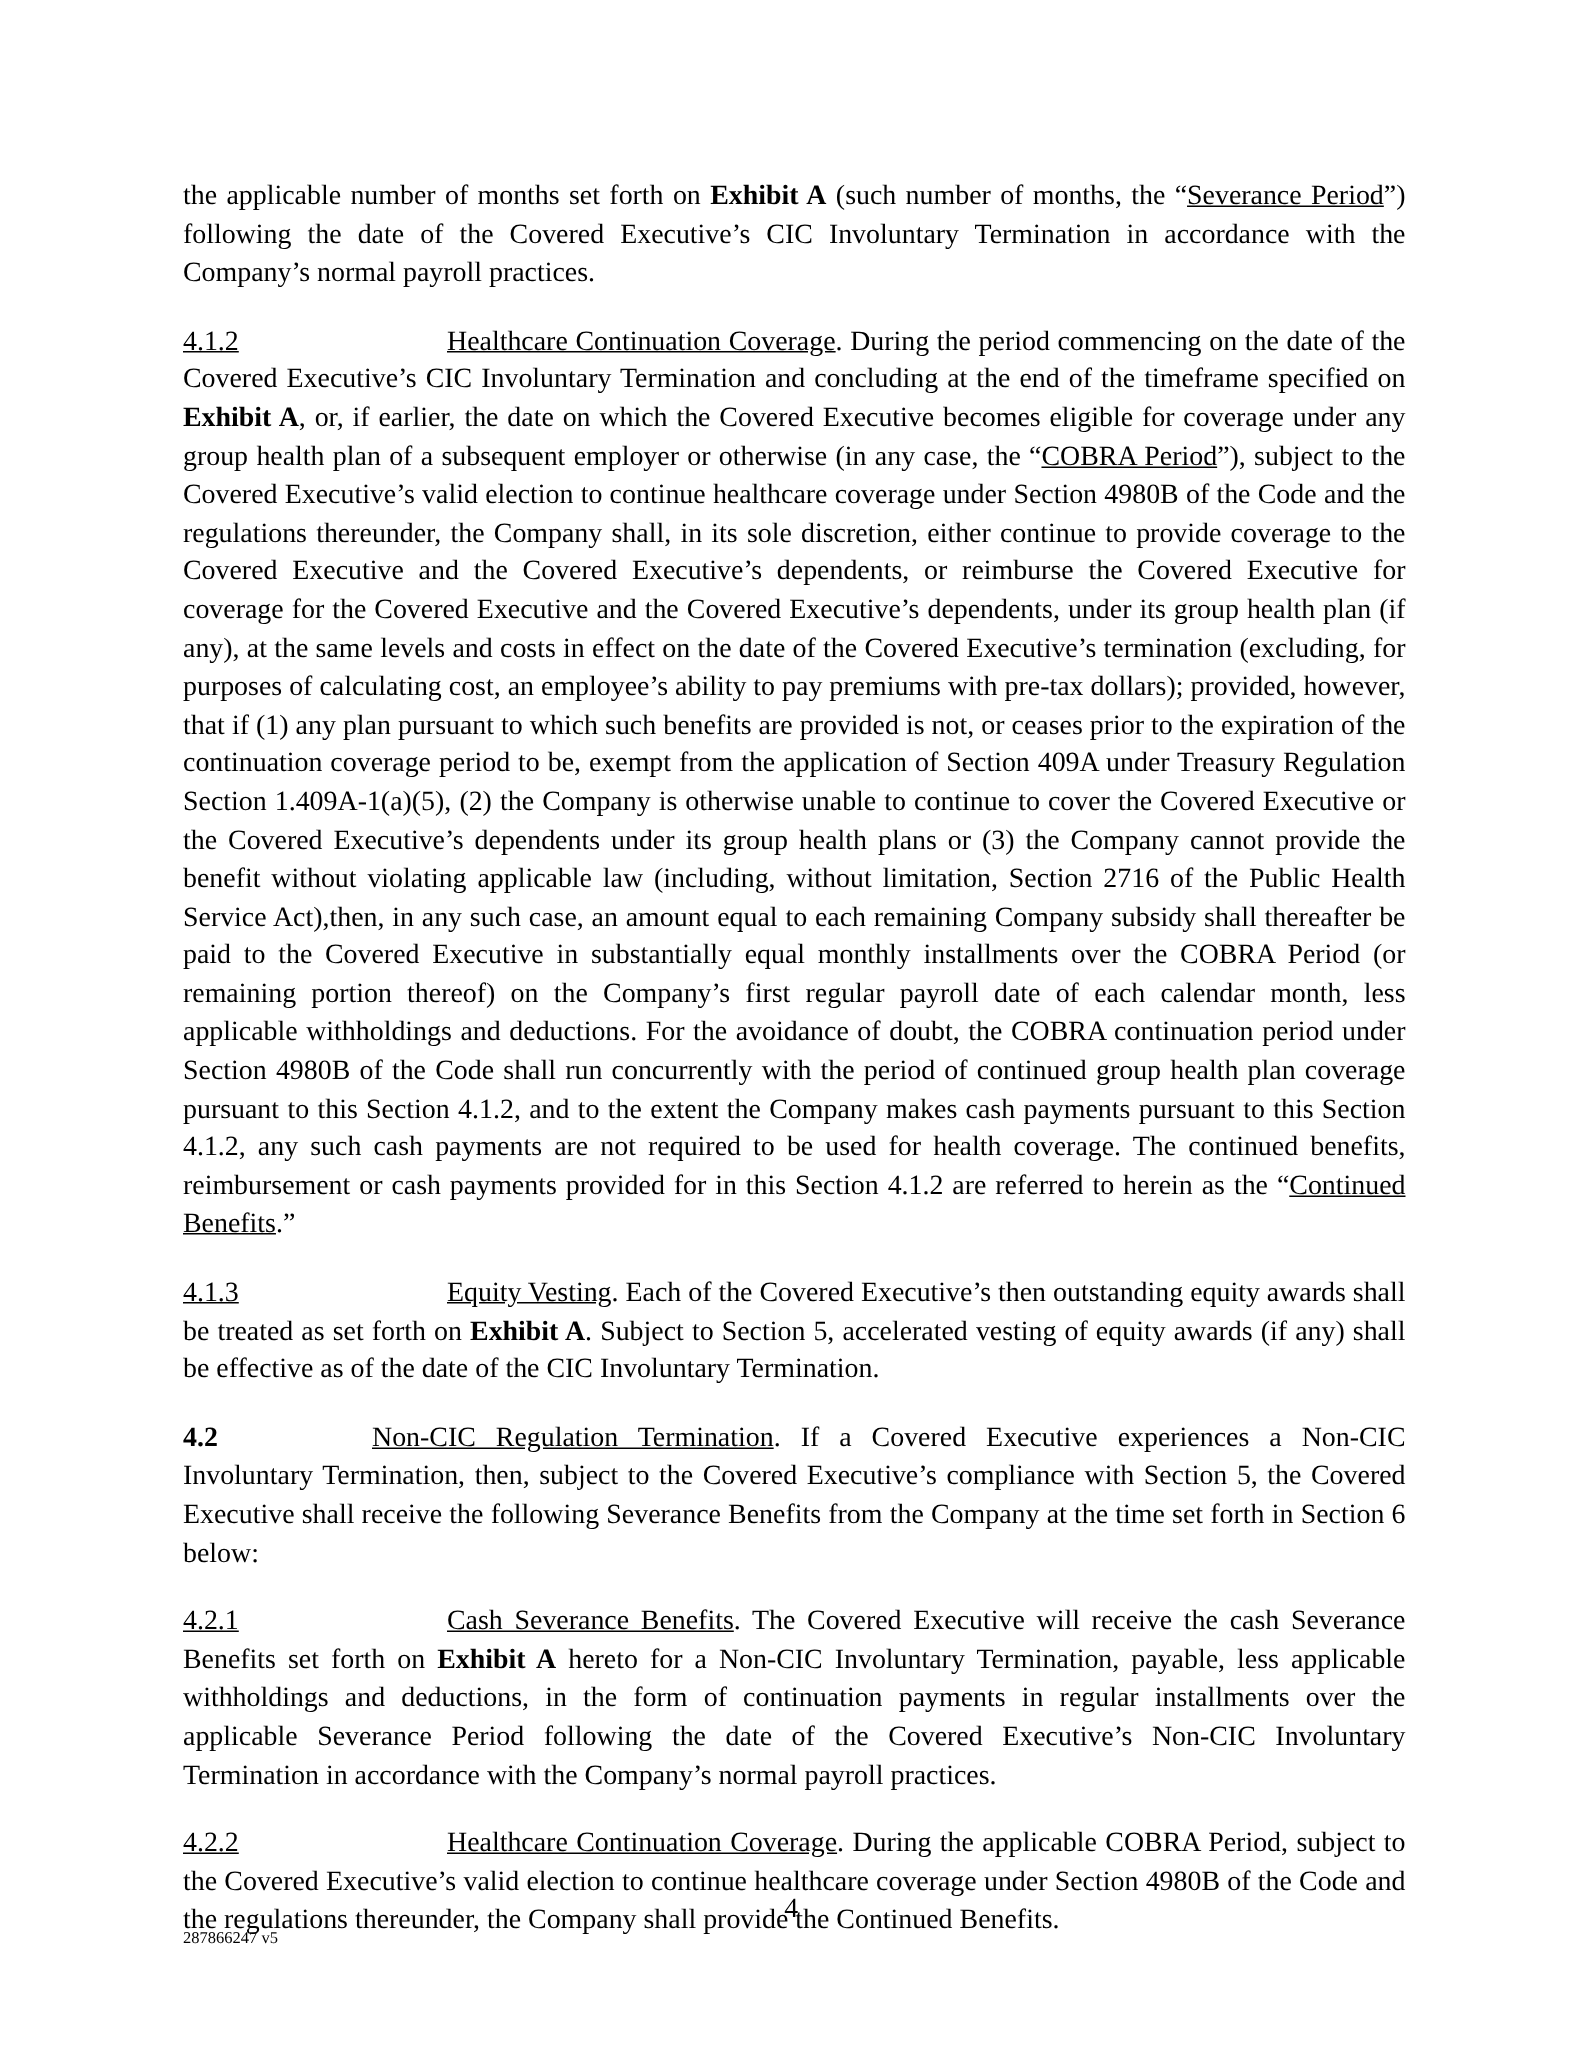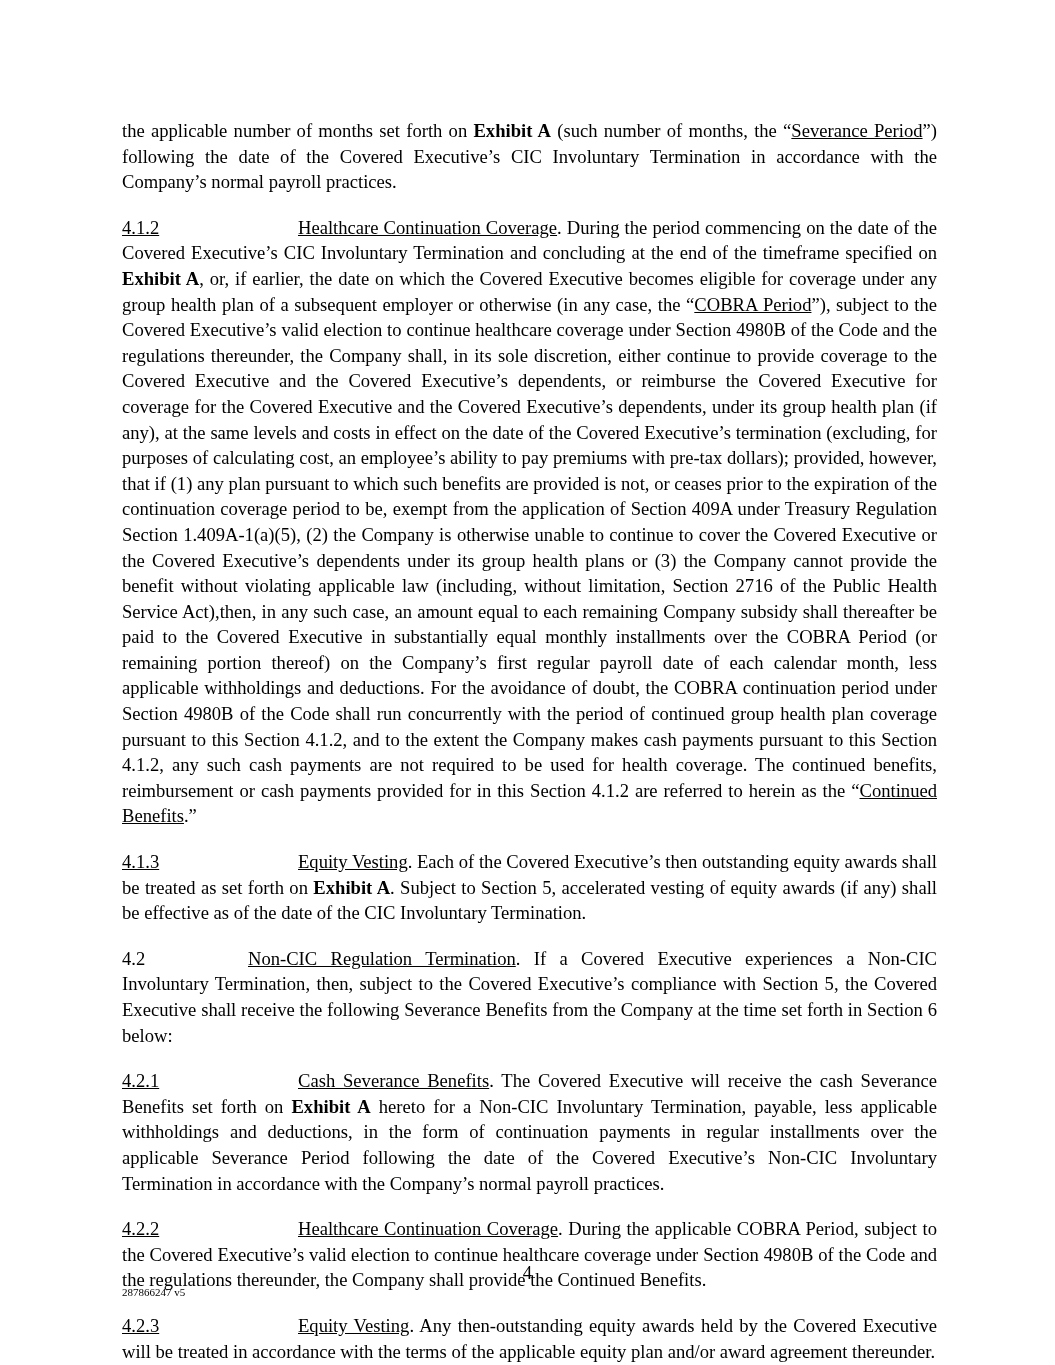--- a/index.html
+++ b/index.html
@@ -31,20 +31,21 @@
     hyphens: none;
   }
   .lead {
     display: inline-block;
     width: 176px;
     text-decoration: underline;
   }
   .lead-short {
     display: inline-block;
     width: 126px;
+    font-weight: bold;
   }
   .u { text-decoration: underline; }
   .b { font-weight: bold; }
   .page-number {
     position: absolute;
     left: 0;
     right: 0;
     top: 1262px;
     text-align: center;
     font-size: 18.6px;
@@ -61,17 +62,16 @@
 <body>
 
 <div class="page">
   <div id="body-content">
       <div class="para"><span>the applicable number of months set forth on </span><span class="b">Exhibit A</span><span> (such number of months, the “</span><span class="u">Severance Period</span><span>”) following the date of the Covered Executive’s CIC Involuntary Termination in accordance with the Company’s normal payroll practices.</span></div>
       <div class="para"><span class="lead">4.1.2</span><span class="u">Healthcare Continuation Coverage</span><span>. During the period commencing on the date of the Covered Executive’s CIC Involuntary Termination and concluding at the end of the timeframe specified on </span><span class="b">Exhibit A</span><span>, or, if earlier, the date on which the Covered Executive becomes eligible for coverage under any group health plan of a subsequent employer or otherwise (in any case, the “</span><span class="u">COBRA Period</span><span>”), subject to the Covered Executive’s valid election to continue healthcare coverage under Section 4980B of the Code and the regulations thereunder, the Company shall, in its sole discretion, either continue to provide coverage to the Covered Executive and the Covered Executive’s dependents, or reimburse the Covered Executive for coverage for the Covered Executive and the Covered Executive’s dependents, under its group health plan (if any), at the same levels and costs in effect on the date of the Covered Executive’s termination (excluding, for purposes of calculating cost, an employee’s ability to pay premiums with pre-tax dollars); provided, however, that if (1) any plan pursuant to which such benefits are provided is not, or ceases prior to the expiration of the continuation coverage period to be, exempt from the application of Section 409A under Treasury Regulation Section 1.409A-1(a)(5), (2) the Company is otherwise unable to continue to cover the Covered Executive or the Covered Executive’s dependents under its group health plans or (3) the Company cannot provide the benefit without violating applicable law (including, without limitation, Section 2716 of the Public Health Service Act),then, in any such case, an amount equal to each remaining Company subsidy shall thereafter be paid to the Covered Executive in substantially equal monthly installments over the COBRA Period (or remaining portion thereof) on the Company’s first regular payroll date of each calendar month, less applicable withholdings and deductions. For the avoidance of doubt, the COBRA continuation period under Section 4980B of the Code shall run concurrently with the period of continued group health plan coverage pursuant to this Section 4.1.2, and to the extent the Company makes cash payments pursuant to this Section 4.1.2, any such cash payments are not required to be used for health coverage. The continued benefits, reimbursement or cash payments provided for in this Section 4.1.2 are referred to herein as the “</span><span class="u">Continued Benefits</span><span>.”</span></div>
       <div class="para"><span class="lead">4.1.3</span><span class="u">Equity Vesting</span><span>.  Each of the Covered Executive’s then outstanding equity awards shall be treated as set forth on </span><span class="b">Exhibit A</span><span>.  Subject to Section 5, accelerated vesting of equity awards (if any) shall be effective as of the date of the CIC Involuntary Termination.</span></div>
       <div class="para"><span class="lead-short">4.2</span><span class="u">Non-CIC Regulation Termination</span><span>. If a Covered Executive experiences a Non-CIC Involuntary Termination, then, subject to the Covered Executive’s compliance with Section 5, the Covered Executive shall receive the following Severance Benefits from the Company at the time set forth in Section 6 below:</span></div>
       <div class="para"><span class="lead">4.2.1</span><span class="u">Cash Severance Benefits</span><span>.  The Covered Executive will receive the cash Severance Benefits set forth on </span><span class="b">Exhibit A</span><span> hereto for a Non-CIC Involuntary Termination, payable, less applicable withholdings and deductions, in the form of continuation payments in regular installments over the applicable Severance Period following the date of the Covered Executive’s Non-CIC Involuntary Termination in accordance with the Company’s normal payroll practices.</span></div>
       <div class="para"><span class="lead">4.2.2</span><span class="u">Healthcare Continuation Coverage</span><span>. During the applicable COBRA Period, subject to the Covered Executive’s valid election to continue healthcare coverage under Section 4980B of the Code and the regulations thereunder, the Company shall provide the Continued Benefits.</span></div>
-      <div class="para"><span class="lead">4.2.3</span><span class="u">Equity Vesting</span><span>.  Any then-outstanding equity awards held by the Covered Executive will be treated in accordance with the terms of the applicable equity plan and/or award agreement thereunder.</span></div>
     </div>
   <div class="page-number">4</div>
   <div class="footer-id">287866247 v5</div>
 </div>
 
 </body></html>

